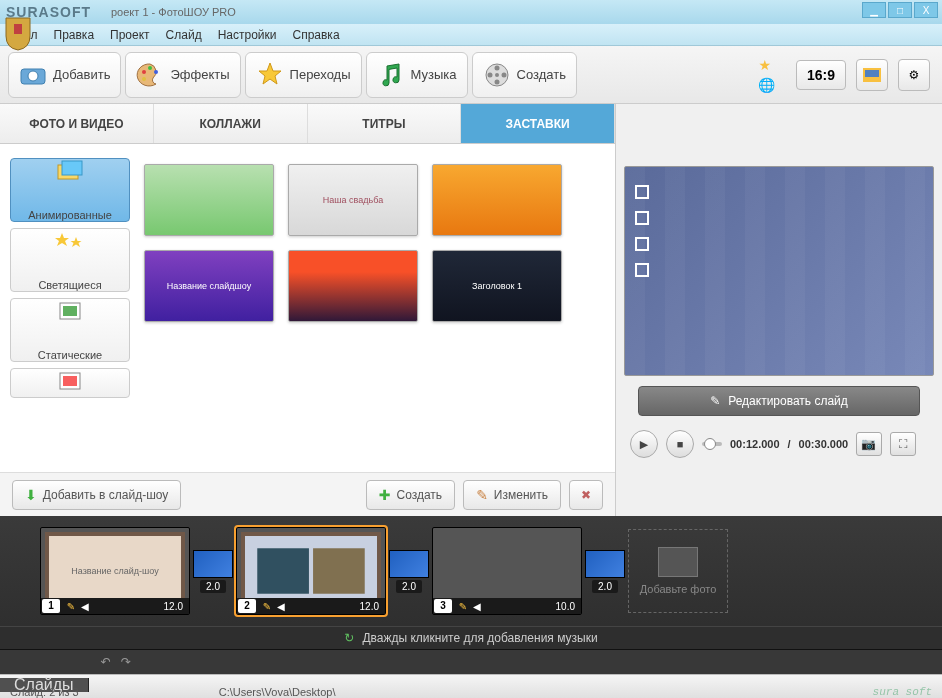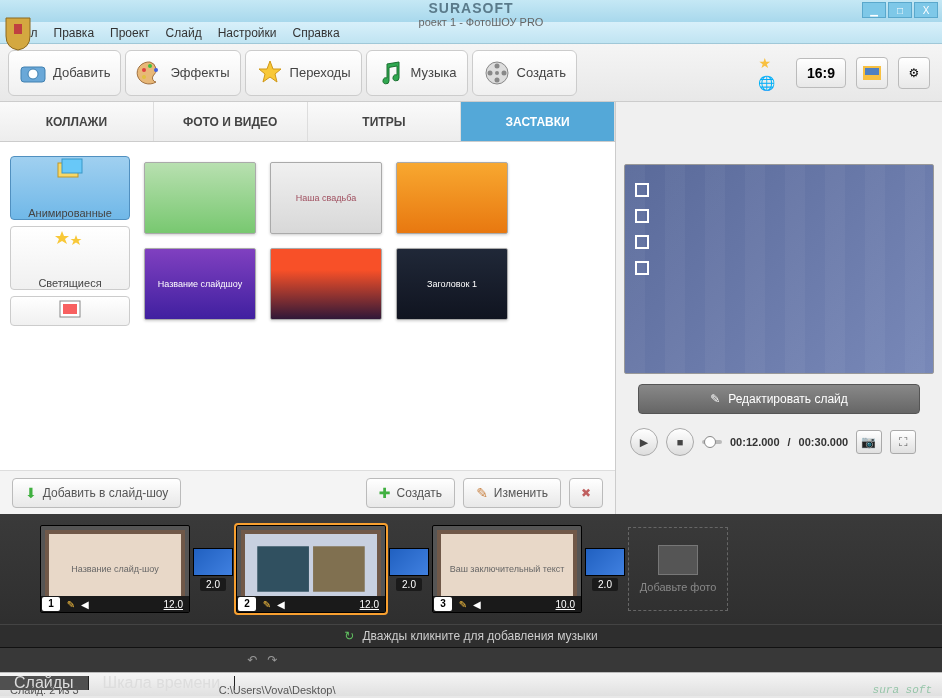--- a/index.html
+++ b/index.html
@@ -1,18 +1,18 @@
 <!DOCTYPE html>
 <html><head>
 <meta charset="utf-8">
 <style>
 * { margin: 0; padding: 0; box-sizing: border-box; font-family: Tahoma, Arial, sans-serif; }
 body { width: 942px; height: 698px; background: #e8e8e8; overflow: hidden; font-size: 12px; }
 
-.titlebar { height: 22px; background: linear-gradient(#c5e8f5, #a8d8ec); display: flex; align-items: center; padding: 0 6px; position: relative; flex-direction: column; }
+.titlebar { height: 22px; background: linear-gradient(#c5e8f5, #a8d8ec); display: flex; align-items: center; padding: 12px 6px; position: relative; }
 .titlebar .logo-text { font-weight: bold; color: #5a7a8a; font-size: 14px; letter-spacing: 1px; }
 .titlebar .title { margin-left: 20px; color: #666; font-size: 11px; }
 .titlebar .win-controls { position: absolute; right: 4px; top: 2px; display: flex; gap: 2px; }
 .titlebar .win-btn { width: 24px; height: 16px; background: #7ec8e8; border: 1px solid #5aa8cc; color: #fff; font-size: 10px; display: flex; align-items: center; justify-content: center; cursor: pointer; }
 
 .menubar { height: 22px; background: linear-gradient(#d8f0fa, #c0e4f2); display: flex; align-items: center; padding: 0 8px; gap: 16px; border-bottom: 1px solid #a0c8d8; }
 .menubar .menu-item { color: #333; font-size: 12px; cursor: pointer; }
 
 .toolbar-row { height: 58px; background: linear-gradient(#f5f5f5, #e8e8e8); display: flex; align-items: stretch; border-bottom: 1px solid #ccc; }
 .toolbar-row .left-tabs { display: flex; align-items: center; padding: 4px 8px; gap: 4px; }
@@ -36,21 +36,21 @@
 .gallery-area { flex: 1; display: flex; padding: 14px 10px 6px 10px; gap: 8px; overflow: hidden; }
 .side-cats { width: 120px; display: flex; flex-direction: column; gap: 6px; }
 .side-cat { height: 64px; border: 1px solid #ccc; border-radius: 4px; background: linear-gradient(#fff, #f0f0f0); display: flex; flex-direction: column; align-items: center; justify-content: space-between; gap: 4px; cursor: pointer; font-size: 11px; color: #444; }
 .side-cat.active { background: linear-gradient(#a0d0f0, #70b8e8); border-color: #5090c0; }
 .side-cat-icon { width: 32px; height: 24px; }
 
 .thumb-grid { flex: 1; display: flex; flex-wrap: wrap; gap: 14px; align-content: flex-start; padding: 6px; overflow-y: auto; position: relative; }
 .thumb-grid::-webkit-scrollbar { width: 14px; }
 .thumb-grid::-webkit-scrollbar-track { background: #f0f0f0; border: 1px solid #ddd; }
 .thumb-grid::-webkit-scrollbar-thumb { background: #c0c0c0; border: 1px solid #999; border-radius: 2px; }
-.thumb { width: 112px; height: 72px; border: 1px solid #aaa; border-radius: 2px; box-shadow: 0 1px 3px rgba(0,0,0,0.2); display: flex; align-items: center; justify-content: center; font-size: 9px; color: #fff; cursor: pointer; }
+.thumb { width: 130px; height: 72px; border: 1px solid #aaa; border-radius: 2px; box-shadow: 0 1px 3px rgba(0,0,0,0.2); display: flex; align-items: center; justify-content: center; font-size: 9px; color: #fff; cursor: pointer; }
 
 .action-bar { height: 44px; display: flex; align-items: center; gap: 8px; padding: 0 12px; background: #f4f4f4; border-top: 1px solid #ddd; }
 .act-btn { height: 30px; padding: 0 12px; border: 1px solid #bbb; border-radius: 4px; background: linear-gradient(#fff, #e8e8e8); display: flex; align-items: center; gap: 6px; cursor: pointer; font-size: 12px; color: #555; }
 .act-btn .ico { font-size: 14px; }
 .act-btn.square { width: 34px; padding: 0; justify-content: center; }
 
 .preview-panel { flex: 1; background: #f0f0f0; display: flex; flex-direction: column; padding: 8px; gap: 6px; }
 .preview-box { height: 210px; background: linear-gradient(135deg, #5a6a9a, #7888b8); border: 1px solid #999; border-radius: 2px; position: relative; margin-top: 54px; overflow: hidden; }
 .preview-box .zig { position: absolute; inset: 0; background: repeating-linear-gradient(90deg, rgba(255,255,255,0.04) 0 20px, transparent 20px 40px); }
 .pv-check { position: absolute; width: 14px; height: 14px; border: 2px solid #fff; left: 10px; }
@@ -64,21 +64,21 @@
 .play-bar .sq { width: 26px; height: 24px; border: 1px solid #aaa; border-radius: 3px; background: linear-gradient(#fff, #e0e0e0); display: flex; align-items: center; justify-content: center; cursor: pointer; font-size: 12px; color: #555; }
 
 .timeline-area { height: 158px; background: linear-gradient(#3a3a3a, #2a2a2a); display: flex; flex-direction: column; }
 .tl-slides { height: 110px; display: flex; align-items: center; gap: 0; padding: 10px 40px; position: relative; }
 .slide-card { width: 150px; height: 88px; border: 1px solid #000; background: #555; position: relative; border-radius: 2px; cursor: pointer; }
 .slide-card.selected { outline: 2px solid #f8a030; }
 .slide-card .film { position: absolute; inset: 4px; background: #e8d8c8; border: 4px solid #705848; display: flex; align-items: center; justify-content: center; font-size: 9px; color: #666; text-align: center; padding: 4px; }
 .slide-card .bot { position: absolute; bottom: 0; left: 0; right: 0; height: 16px; background: #1a1a1a; display: flex; align-items: center; font-size: 10px; color: #fff; }
 .slide-card .bot .num { width: 18px; text-align: center; background: #fff; color: #000; font-weight: bold; height: 14px; line-height: 14px; margin: 1px; border-radius: 2px; }
 .slide-card .bot .pen { width: 20px; text-align: center; color: #f8c040; }
-.slide-card .bot .dur { margin-left: auto; padding: 0 6px; text-decoration: underline; }
+.slide-card .bot .dur { margin-left: auto; padding: 0 6px; }
 .trans-strip { width: 46px; height: 50px; display: flex; flex-direction: column; align-items: center; justify-content: center; gap: 2px; cursor: pointer; }
 .trans-strip .ts-img { width: 40px; height: 28px; background: linear-gradient(135deg, #2060c0, #4080e0); border: 1px solid #000; }
 .trans-strip .ts-dur { background: #1a1a1a; color: #fff; font-size: 10px; padding: 1px 6px; border-radius: 2px; }
 .add-photo { width: 100px; height: 84px; border: 1px dashed #666; display: flex; flex-direction: column; align-items: center; justify-content: center; gap: 6px; color: #888; cursor: pointer; font-size: 11px; }
 .add-photo .ap-icon { width: 40px; height: 30px; background: #555; border: 1px solid #777; position: relative; }
 
 .music-hint { height: 24px; display: flex; align-items: center; justify-content: center; gap: 8px; color: #ccc; font-size: 12px; background: #2e2e2e; border-top: 1px solid #444; border-bottom: 1px solid #111; cursor: pointer; }
 
 .tl-tabs { height: 24px; display: flex; align-items: stretch; background: #383838; }
 .tl-tab { padding: 7px 14px; display: flex; align-items: center; color: #ddd; font-size: 16px; cursor: pointer; border-right: 1px solid #222; margin-top: 28px; }
@@ -186,40 +186,47 @@
       </div>
     <div class="small-tool">
         <span>⚙</span>
       </div>
   </div>
 </div>
 
 <div class="main-area">
   <div class="content-panel">
     <div class="cat-tabs">
+      <div class="cat-tab">ФОТО И ВИДЕО</div>
       <div class="cat-tab">КОЛЛАЖИ</div>
-      <div class="cat-tab">ФОТО И ВИДЕО</div>
       <div class="cat-tab">ТИТРЫ</div>
       <div class="cat-tab active">ЗАСТАВКИ</div>
     </div>
     <div class="gallery-area">
       <div class="side-cats">
         <div class="side-cat active">
           <svg class="side-cat-icon" viewBox="0 0 32 24">
               <rect x="4" y="6" width="20" height="14" fill="#f8d868" stroke="#c09828"></rect>
               <rect x="8" y="2" width="20" height="14" fill="#68c8f8" stroke="#3898c8"></rect>
             </svg>
           <span>Анимированные</span>
         </div>
         <div class="side-cat">
           <svg class="side-cat-icon" viewBox="0 0 32 24">
               <path d="M8 4 l2 5 5 0 -4 3 2 5 -5 -3 -5 3 2 -5 -4 -3 5 0z" fill="#f8c838"></path>
               <path d="M22 8 l1.5 4 4 0 -3 2 1.5 4 -4 -2.5 -4 2.5 1.5 -4 -3 -2 4 0z" fill="#f8c838"></path>
             </svg>
           <span>Светящиеся</span>
+        </div>
+        <div class="side-cat">
+          <svg class="side-cat-icon" viewBox="0 0 32 24">
+              <rect x="6" y="4" width="20" height="16" fill="#fff" stroke="#888"></rect>
+              <rect x="9" y="7" width="14" height="10" fill="#60b060"></rect>
+            </svg>
+          <span>Статические</span>
         </div>
         <div class="side-cat" style="height:30px;">
           <svg class="side-cat-icon" viewBox="0 0 32 24">
               <rect x="6" y="4" width="20" height="16" fill="#fff" stroke="#888"></rect>
               <rect x="9" y="7" width="14" height="10" fill="#f86060"></rect>
             </svg>
         </div>
       </div>
       <div class="thumb-grid">
         <div class="thumb" style="background:linear-gradient(#b8e0b0,#78c870);">
@@ -320,23 +327,20 @@
           <span class="pen">✎</span>
           <span>◀</span>
           <span class="dur">12.0</span>
         </div>
     </div>
     <div class="trans-strip">
         <div class="ts-img"></div>
         <div class="ts-dur">2.0</div>
       </div>
     <div class="slide-card">
-      <div class="film">
-          <span>Ваш заключительный текст</span>
-        </div>
       <div class="bot">
           <span class="num">3</span>
           <span class="pen">✎</span>
           <span>◀</span>
           <span class="dur">10.0</span>
         </div>
     </div>
     <div class="trans-strip">
         <div class="ts-img"></div>
         <div class="ts-dur">2.0</div>
@@ -345,21 +349,20 @@
       <div class="ap-icon"></div>
       <span>Добавьте фото</span>
     </div>
   </div>
   <div class="music-hint">
     <span style="color:#60c060">↻</span>
     <span>Дважды кликните для добавления музыки</span>
   </div>
   <div class="tl-tabs">
     <div class="tl-tab active">Слайды</div>
-    <div class="tl-tab">Шкала времени</div>
     <div class="tl-tools">
       <span>↶</span>
       <span>↷</span>
     </div>
   </div>
 </div>
 
 <div class="status-bar">
   <span>Слайд: 2 из 3</span>
   <span class="path">C:\Users\Vova\Desktop\</span>

